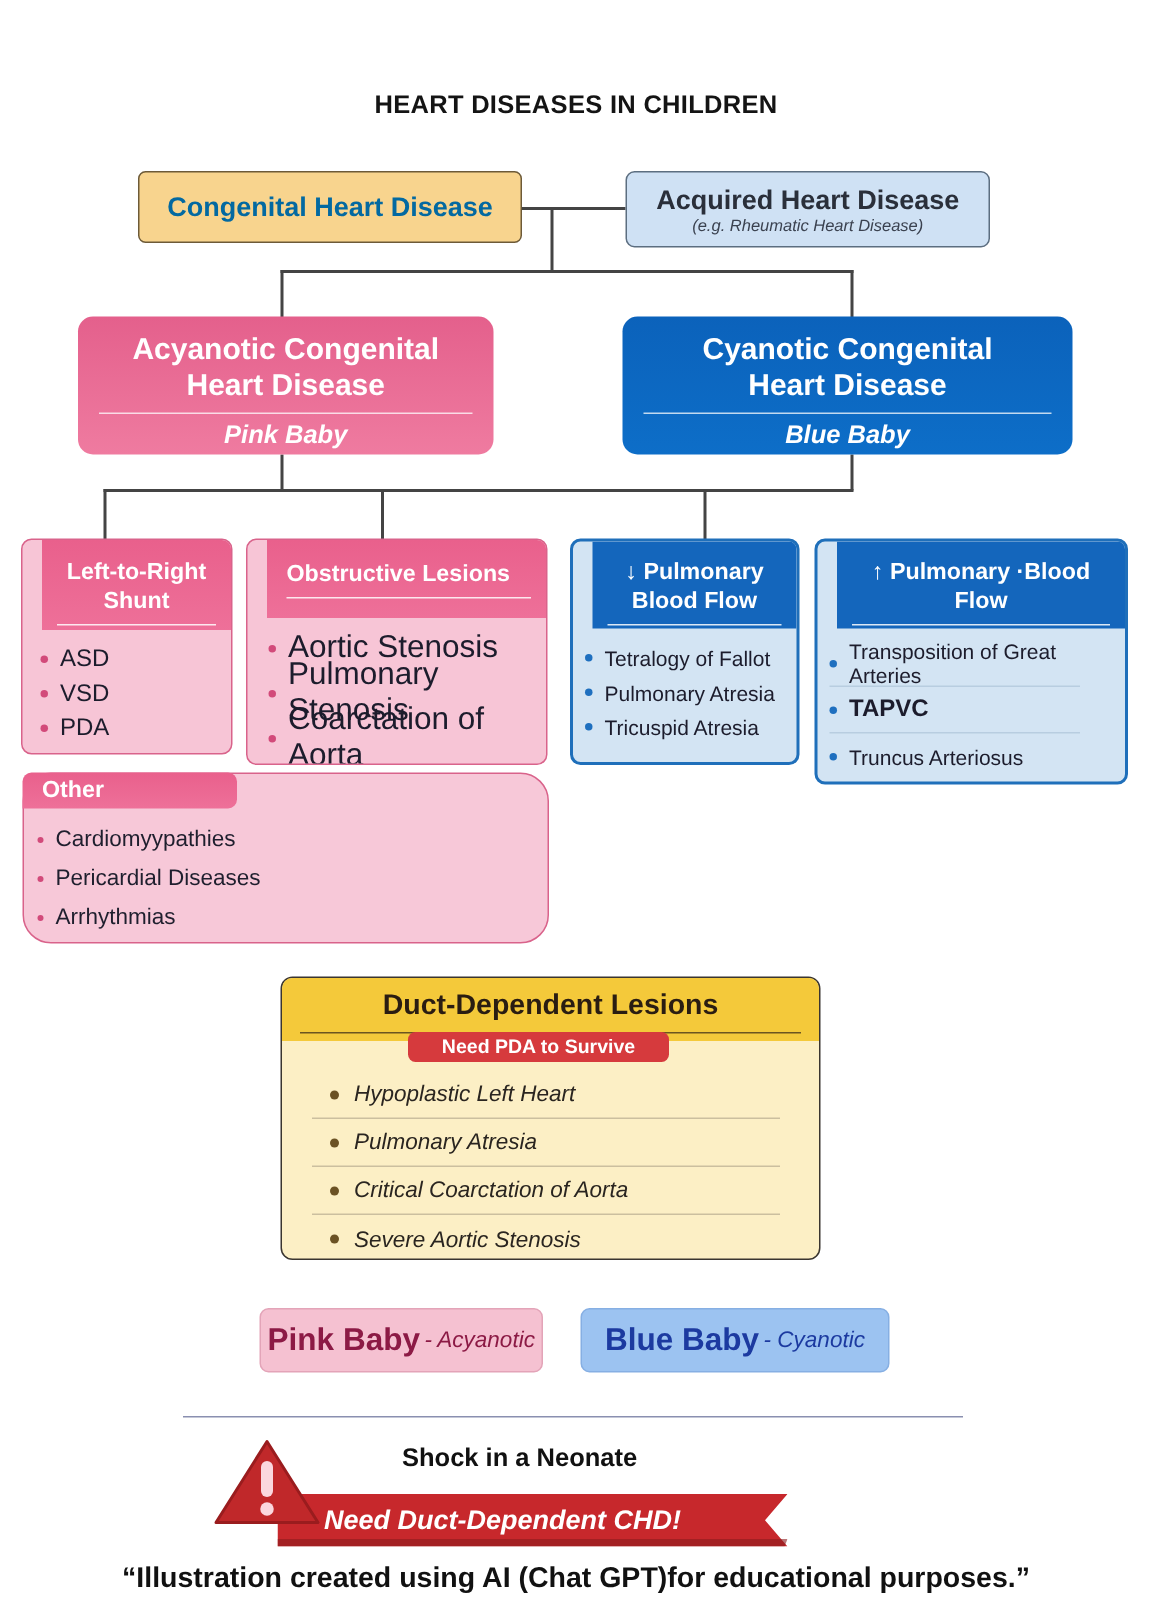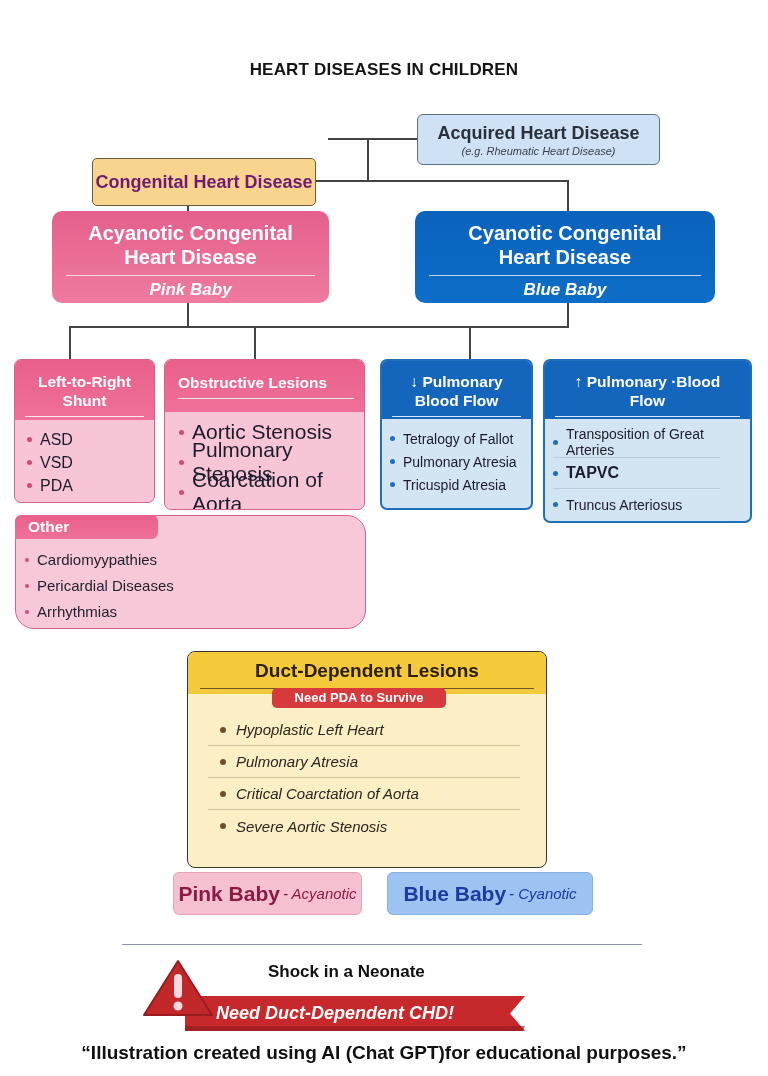--- a/index.html
+++ b/index.html
@@ -6,38 +6,38 @@
   html, body { width: 768px; height: 1076px; background: #ffffff; overflow: hidden; }
   body { position: relative; font-family: "Liberation Sans", "DejaVu Sans", sans-serif; color: #1f1f2e; }
   .abs { position: absolute; }
 
   .title { left: 0; width: 768px; top: 60px; text-align: center; font-weight: bold; font-size: 17px; color: #141414; letter-spacing: 0.2px; }
 
   
   .line { position: absolute; background: #444; }
 
   
-  .box-cong { left: 92px; top: 114px; width: 224px; height: 48px; background: #f8d48e; border: 1.5px solid #6d5a38; border-radius: 5px;
-    display:flex; align-items:center; justify-content:center; font-size: 18px; font-weight: bold; color:#701a75;margin-top:44px; }
+  .box-cong { left: 92px; top: 114px; width: 256px; height: 48px; background: #f8d48e; border: 1.5px solid #6d5a38; border-radius: 5px;
+    display:flex; align-items:center; justify-content:center; font-size: 18px; font-weight: bold; color:#0369a1; }
   .box-acq { left: 417px; top: 114px; width: 243px; height: 51px; background: #cfe1f4; border: 1.5px solid #5c6e80; border-radius: 6px;
     display:flex; flex-direction:column; align-items:center; justify-content:center; color:#2a2f3a; }
   .box-acq .main { font-size: 18px; font-weight: bold; }
   .box-acq .sub { font-size: 11px; font-style: italic; color: #3b4250; margin-top: 1px; }
 
   
   .big { top: 211px; height: 92px; border-radius: 10px; color: #fff; text-align: center; }
   .big .t { font-size: 20px; font-weight: bold; line-height: 24px; margin-top: 10px; }
   .big .rule { height: 1px; background: rgba(255,255,255,0.75); margin: 6px 14px 4px; }
   .big .s { font-size: 17px; font-weight: bold; font-style: italic; }
   .box-acy { left: 52px; width: 277px; background: linear-gradient(180deg,#e4608c,#ef7ba0); }
   .box-cya { left: 415px; width: 300px; background: linear-gradient(180deg,#0b62bb,#0d6ec8); }
 
   
   .card { border-radius: 7px; overflow: hidden; }
-  .card .hdr { color: #fff; text-align: center; font-weight: bold; font-size: 15.5px; line-height: 19px; padding-top: 12px; }
+  .card .hdr { color: #fff; text-align: center; font-weight: bold; font-size: 15.5px; line-height: 19px; padding-top: 12px; margin-left: 13px; }
   .card .hdr .rule { height: 1px; background: rgba(255,255,255,0.85); margin: 6px 10px 0; }
   .card .body { font-size: 21px; color: #1c1c2c; }
   .card li { list-style: none; display:flex; align-items:center; }
   .dot { display:inline-block; width: 5px; height: 5px; border-radius: 50%; margin-right: 8px; flex: 0 0 auto; }
 
   .pink-card { background: #f7c5d6; border: 1.5px solid #d9638b; }
   .pink-card .hdr { background: linear-gradient(180deg,#e9608c,#ee7099); }
   .pink-card .dot { background: #d24a7a; }
   .blue-card { background: #d3e4f3; border: 2px solid #1f6fba; }
   .blue-card .hdr { background: #1466bc; }
@@ -67,21 +67,21 @@
   .c-inc li.bold { font-weight: bold; font-size: 16px; }
 
   .c-oth { left: 15px; top: 515px; width: 351px; height: 114px; background: #f7c8d8; border: 1.5px solid #d9638b; border-radius: 19px; }
   .c-oth .tab { position:absolute; left: -1px; top: -1px; width: 143px; height: 24px; background: linear-gradient(180deg,#e9608c,#ee7099); border-radius: 6px 6px 6px 0;
     color:#fff; font-weight:bold; font-size: 15.5px; padding: 3px 0 0 13px; }
   .c-oth .body { position:absolute; left: 9px; top: 31px; font-size: 15px; }
   .c-oth li { list-style:none; display:flex; align-items:center; height: 25px; }
   .c-oth .dot { background: #d24a7a; width: 4px; height: 4px; }
 
   
-  .duct { left: 187px; top: 651px; width: 360px; height: 217px; background: #fcefc5; border: 1.5px solid #3a3530; border-radius: 8px; overflow: visible; }
+  .duct { left: 187px; top: 651px; width: 360px; height: 189px; background: #fcefc5; border: 1.5px solid #3a3530; border-radius: 8px; overflow: visible; }
   .duct .hdr { height: 42px; background: #f4c93a; border-radius: 7px 7px 0 0; text-align:center; font-size: 19px; font-weight:bold; color:#2a1d12; padding-top: 8px; }
   .duct .rule { position:absolute; left: 12px; right: 12px; top: 36px; height: 1px; background:#6b5520; }
   .duct .pill { position:absolute; left: 84px; top: 36px; width: 174px; height: 20px; background: #d63a3d; border-radius: 5px; color:#fff; font-size: 13px; font-weight: bold; text-align:center; line-height: 20px; }
   .duct .body { position:absolute; left: 20px; top: 62px; width: 312px; }
   .duct li { list-style:none; display:flex; align-items:center; height: 32px; font-size: 15px; font-style: italic; color:#2a2520; border-bottom: 1px solid #cbbf9f; padding-left: 12px; }
   .duct li:last-child { border-bottom: none; }
   .duct .dot { background:#6b5224; width: 6px; height: 6px; margin-right: 10px; }
 
   
   .leg { top: 872px; height: 43px; border-radius: 6px; display:flex; align-items:center; justify-content:center; }

